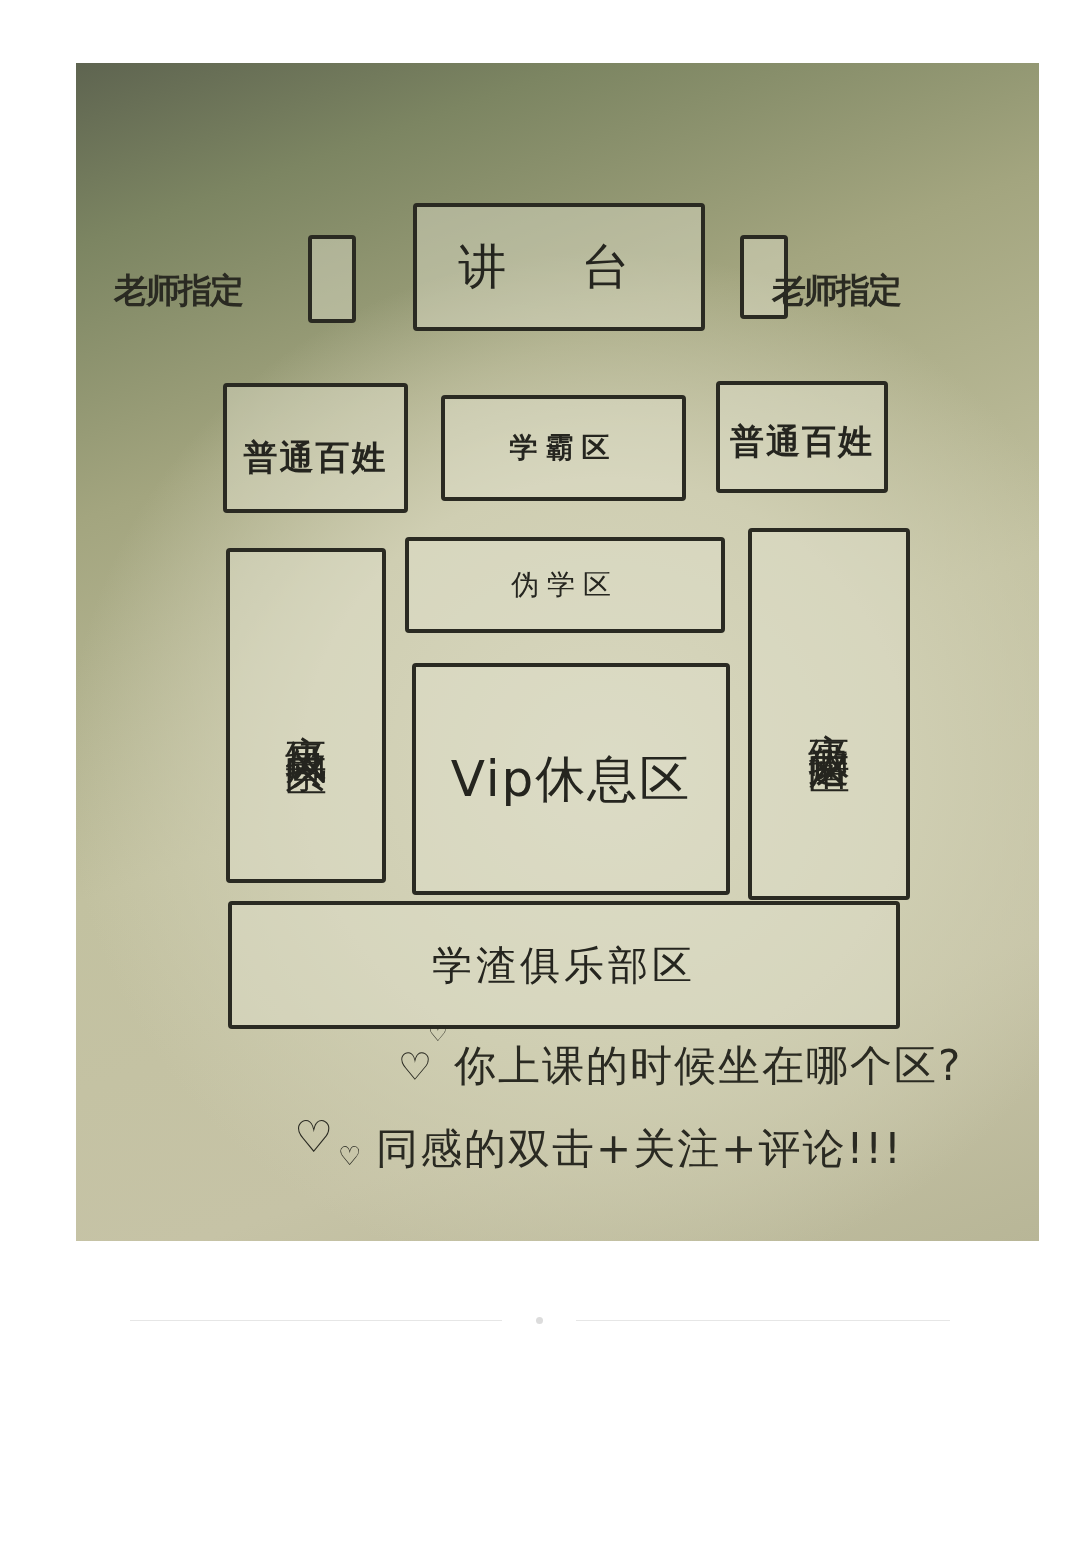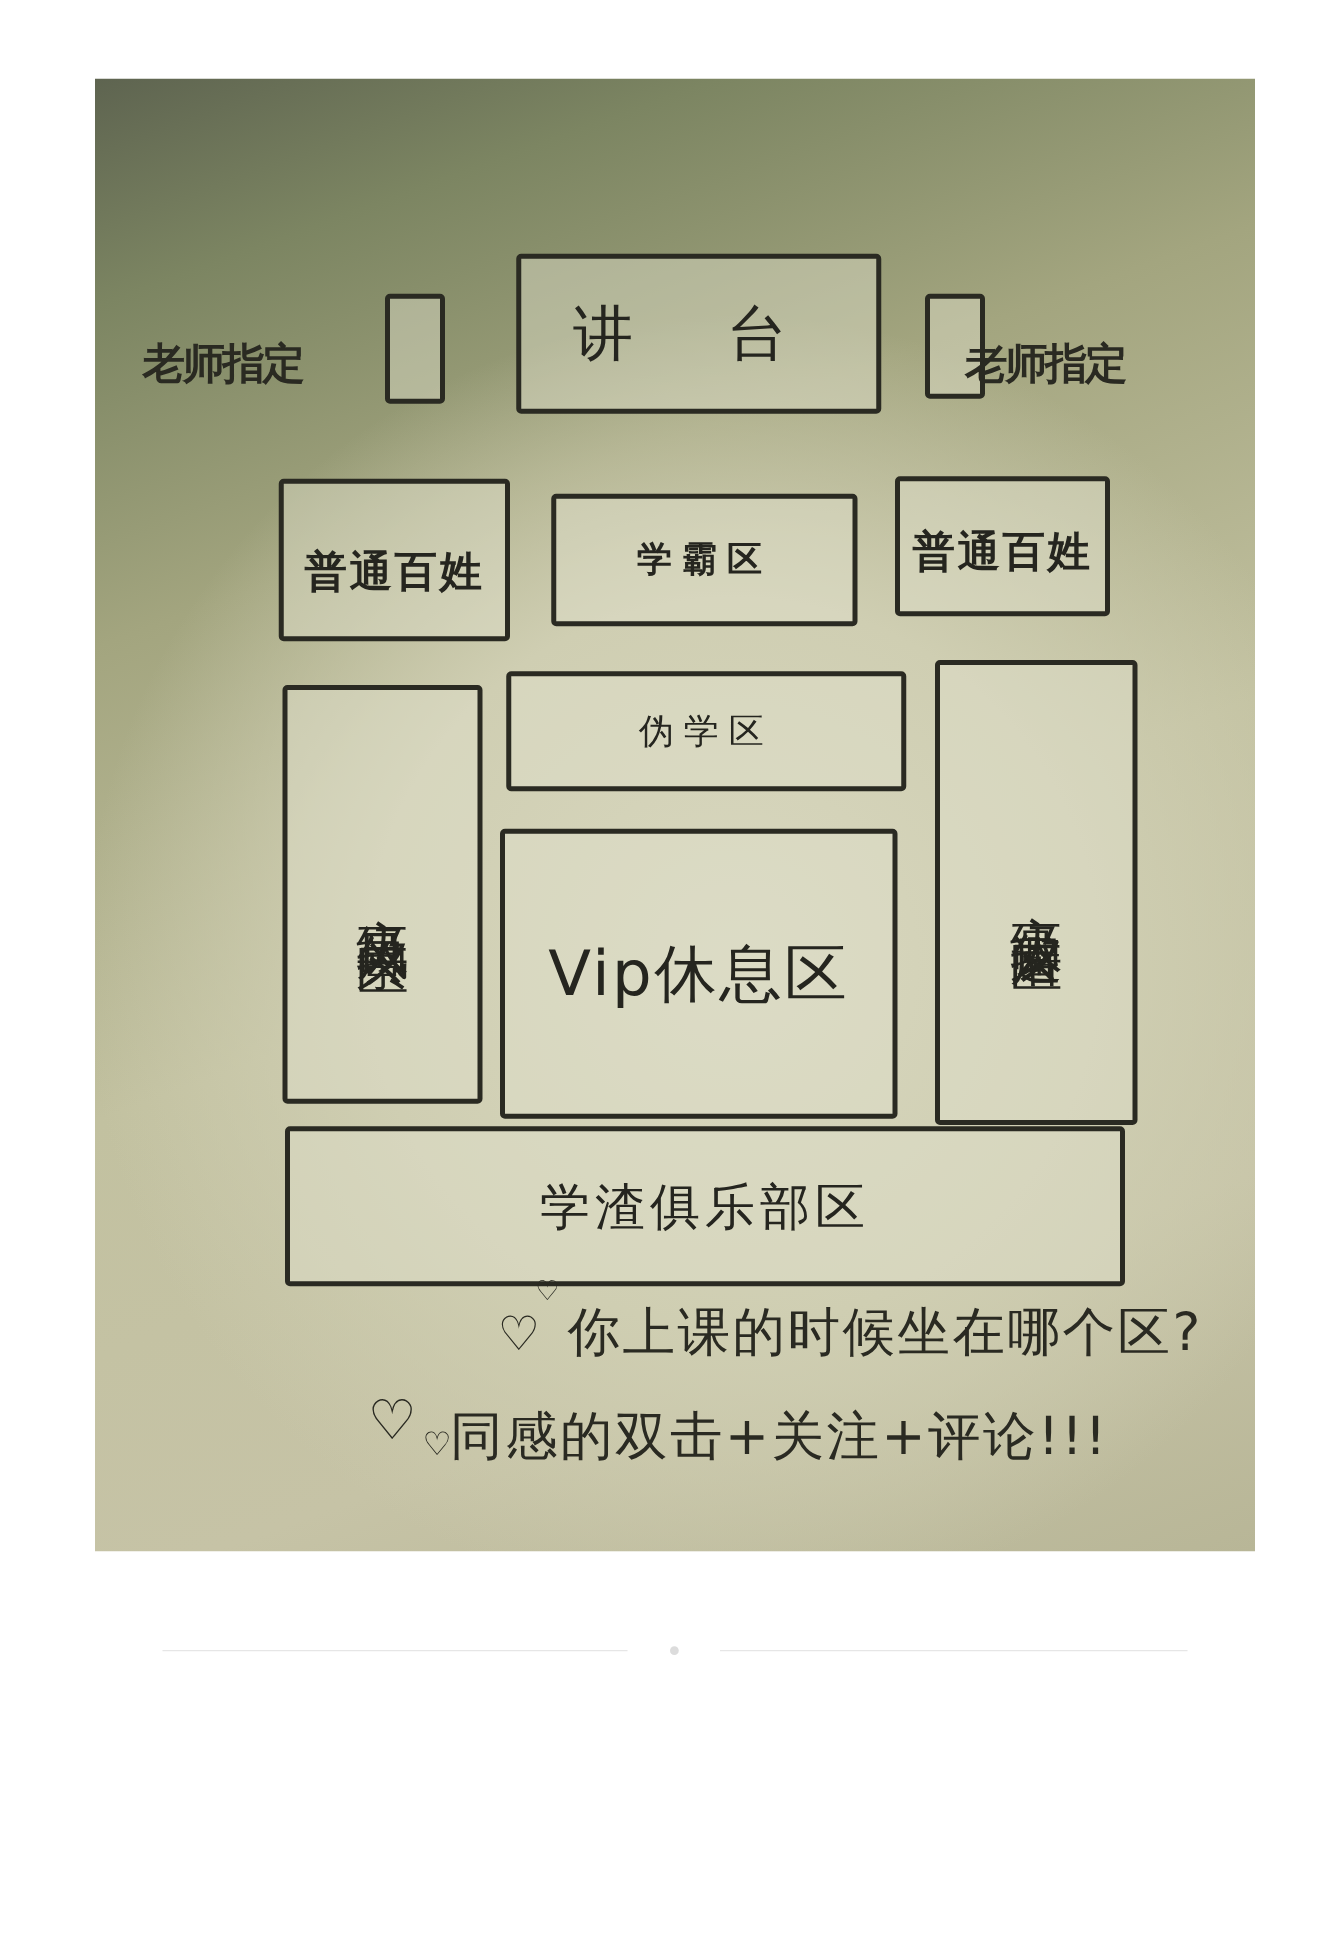--- a/index.html
+++ b/index.html
@@ -4,20 +4,21 @@
 <style>
   html, body { margin:0; padding:0; background:#ffffff; }
   body { width:1073px; height:1553px; position:relative; overflow:hidden;
          font-family:"DejaVu Sans", sans-serif; }
   .photo {
     position:absolute; left:76px; top:63px; width:928px; height:1178px;
     background:
       radial-gradient(ellipse 70% 55% at 55% 60%, #d9d8c0 0%, #cfceb2 45%, rgba(190,188,150,0) 80%),
       linear-gradient(160deg, #5e6450 0%, #7c8562 12%, #a3a57f 30%, #c2c1a0 55%, #c6c3a6 80%, #b8b697 100%);
     overflow:hidden;
+    padding-left:35px;
   }
   .box {
     position:absolute; border:4px solid #2a2a22; border-radius:4px;
     background:rgba(225,224,205,0.45);
     box-sizing:border-box;
     display:flex; align-items:center; justify-content:center;
     color:#25251f; font-family:"DejaVu Sans", sans-serif; font-weight:bold;margin-left:32px;
   }
   .label-h { font-size:40px; letter-spacing:8px; }
   .label-v { writing-mode:vertical-rl; font-size:42px; letter-spacing:6px; font-weight:normal; }
@@ -51,35 +52,35 @@
   <div class="box" style="left:608px;top:318px;width:172px;height:112px;">
     <span class="label-h" style="font-size:34px;letter-spacing:2px;margin-top:10px;">普通百姓</span>
   </div>
 
   <div class="box" style="left:118px;top:485px;width:160px;height:335px;">
     <span class="label-v">高级风景区</span>
   </div>
   <div class="box" style="left:297px;top:474px;width:320px;height:96px;">
     <span class="label-h" style="font-size:28px;font-weight:normal;text-align:center;">伪学区</span>
   </div>
-  <div class="box" style="left:292px;top:600px;width:318px;height:232px;">
+  <div class="box" style="left:304px;top:600px;width:318px;height:232px;">
     <span class="label-h" style="font-size:50px;font-weight:normal;letter-spacing:2px;">Vip休息区</span>
   </div>
   <div class="box" style="left:640px;top:465px;width:162px;height:372px;">
     <span class="label-v">高级避屠区</span>
   </div>
 
   <div class="box" style="left:120px;top:838px;width:672px;height:128px;">
     <span class="label-h" style="font-size:40px;font-weight:normal;letter-spacing:4px;">学渣俱乐部区</span>
   </div>
 
   <span class="heart" style="left:352px;top:960px;font-size:22px;">♡</span>
   <span class="heart" style="left:322px;top:985px;">♡</span>
   <div class="note" style="left:378px;top:975px;">你上课的时候坐在哪个区?</div>
 
   <span class="heart" style="left:218px;top:1052px;font-size:44px;">♡</span>
   <span class="heart" style="left:262px;top:1080px;font-size:26px;">♡</span>
-  <div class="note" style="left:284px;top:1058px;">同感的双击+关注+评论!!!</div>
+  <div class="note" style="left:300px;top:1058px;">同感的双击+关注+评论!!!</div>
 </div>
 
 <div class="divider-line" style="left:130px;width:372px;"></div>
 <div class="divider-dot"></div>
 <div class="divider-line" style="left:576px;width:374px;"></div>
 
 </body></html>

